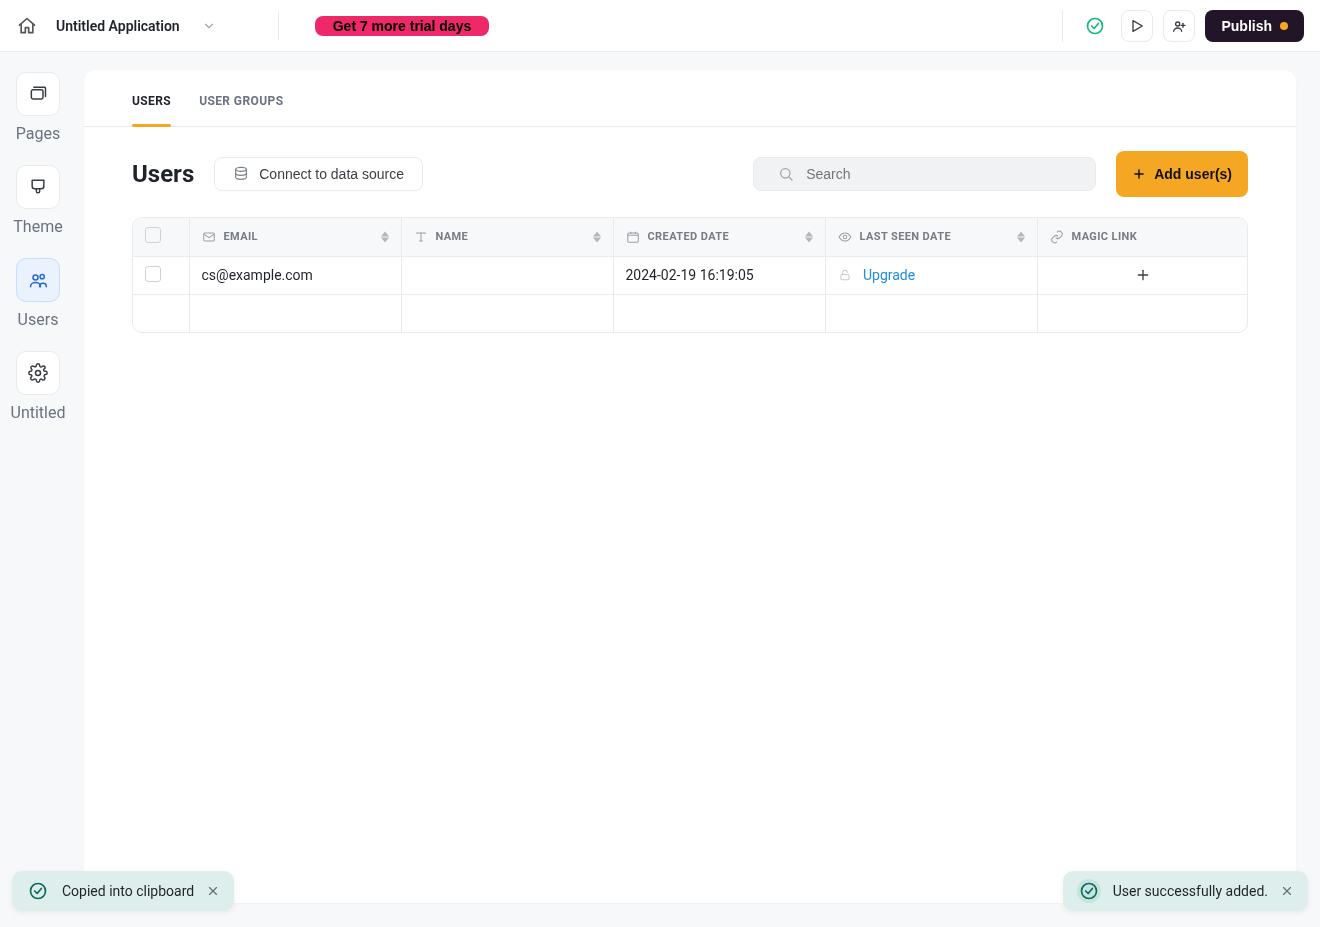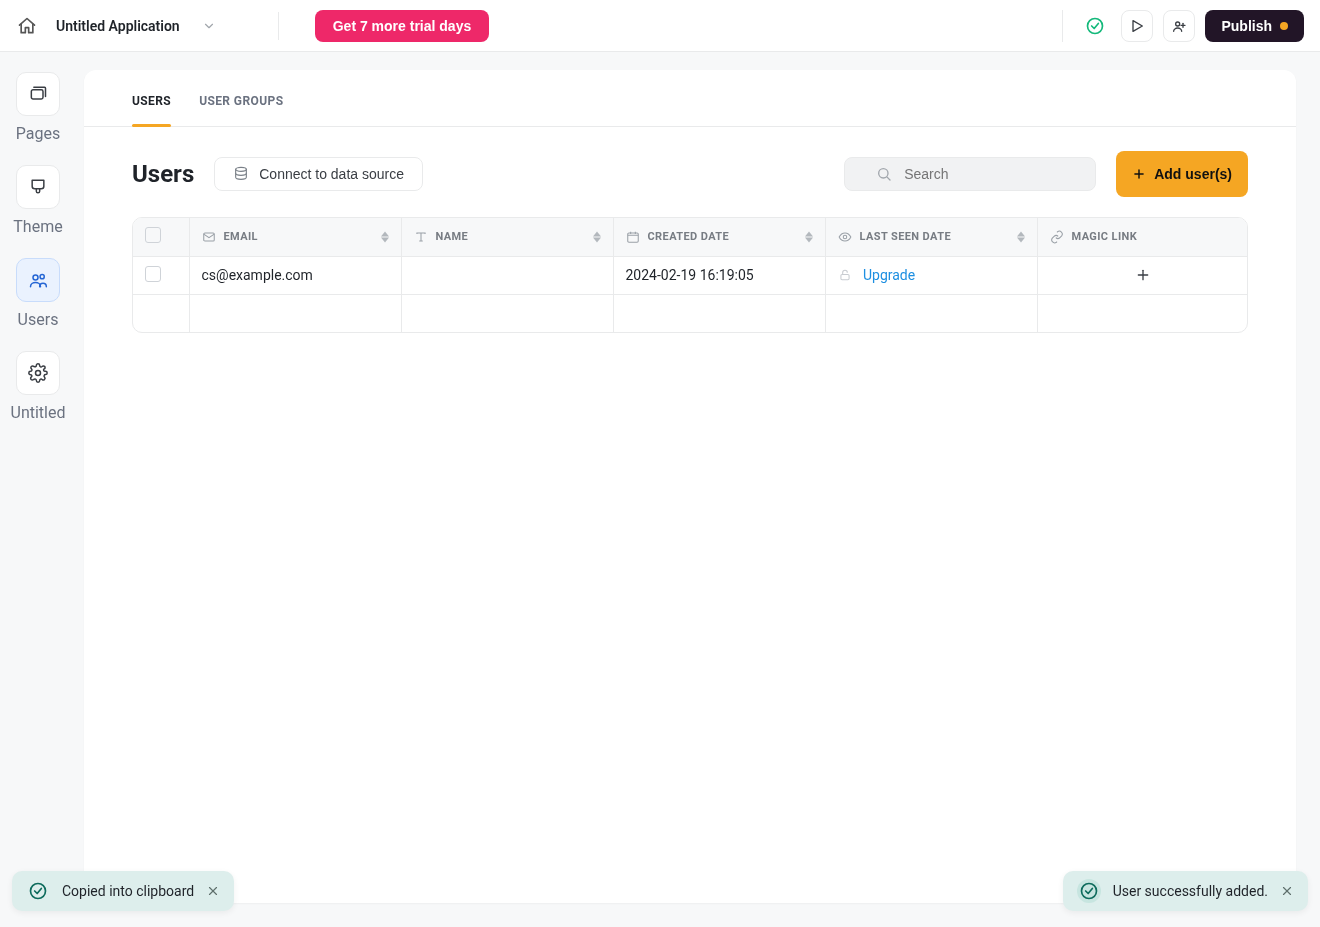--- a/index.html
+++ b/index.html
@@ -38,22 +38,22 @@
     height:52px;
     padding:0 16px;
     border-bottom:1px solid var(--gray-200);
     gap:12px;
   }
   .home-btn{width:22px;height:22px;display:flex;align-items:center;justify-content:center;color:#555;}
   .app-title{font-size:14px;font-weight:600;color:var(--text);margin-left:6px;}
   .chevron{margin-left:10px;color:var(--gray-500);display:flex;}
   .divider{width:1px;height:28px;background:var(--gray-200);margin:0 24px 0 50px;}
   .trial-btn{
-    background:var(--pink);color:#ffffff;border:none;border-radius:8px;
-    font-size:14px;font-weight:600;height:32px;padding:0 18px;cursor:pointer;
+    background:var(--pink);color:#000000;border:none;border-radius:8px;
+    font-size:14px;font-weight:600;height:20px;padding:0 18px;cursor:pointer;
   }
   .topbar-space{flex:1;}
   .icon-btn{
     width:32px;height:32px;border-radius:8px;border:1px solid var(--gray-200);
     display:flex;align-items:center;justify-content:center;color:var(--gray-800);background:#fff;
     cursor:pointer;
   }
   .icon-btn.bare{border-color:transparent;}
   .status-ok{color:var(--green);}
   .topbar-right{display:flex;align-items:flex-start;gap:10px;}
@@ -93,21 +93,21 @@
   
   .page-head{display:flex;align-items:center;padding:24px 48px 20px;gap:20px;}
   .page-title{font-size:24px;font-weight:700;margin:0;}
   .connect-btn{
     display:flex;align-items:center;gap:10px;border:1px solid var(--gray-200);background:#fff;
     border-radius:8px;height:34px;padding:0 18px;font-size:14px;color:var(--gray-800);cursor:pointer;
   }
   .page-head-space{flex:1;}
   .search-wrap{
     display:flex;align-items:center;gap:10px;background:var(--gray-100);border:1px solid var(--gray-200);
-    border-radius:8px;height:34px;padding:0 31px;width:252px;color:var(--gray-500);
+    border-radius:8px;height:34px;padding:0 24px;width:343px;color:var(--gray-500);
   }
   .search-wrap input{border:none;background:transparent;outline:none;font-size:14px;color:var(--text);flex:1;}
   .add-users-btn{
     display:flex;align-items:center;gap:8px;background:var(--orange);color:#111;border:none;
     border-radius:8px;height:46px;padding:0 16px;font-size:14px;font-weight:600;cursor:pointer;
   }
 
   
   .table-wrap{margin:0 48px;border:1px solid var(--gray-200);border-radius:10px;overflow:hidden;}
   table{width:100%;border-collapse:collapse;table-layout:fixed;}

